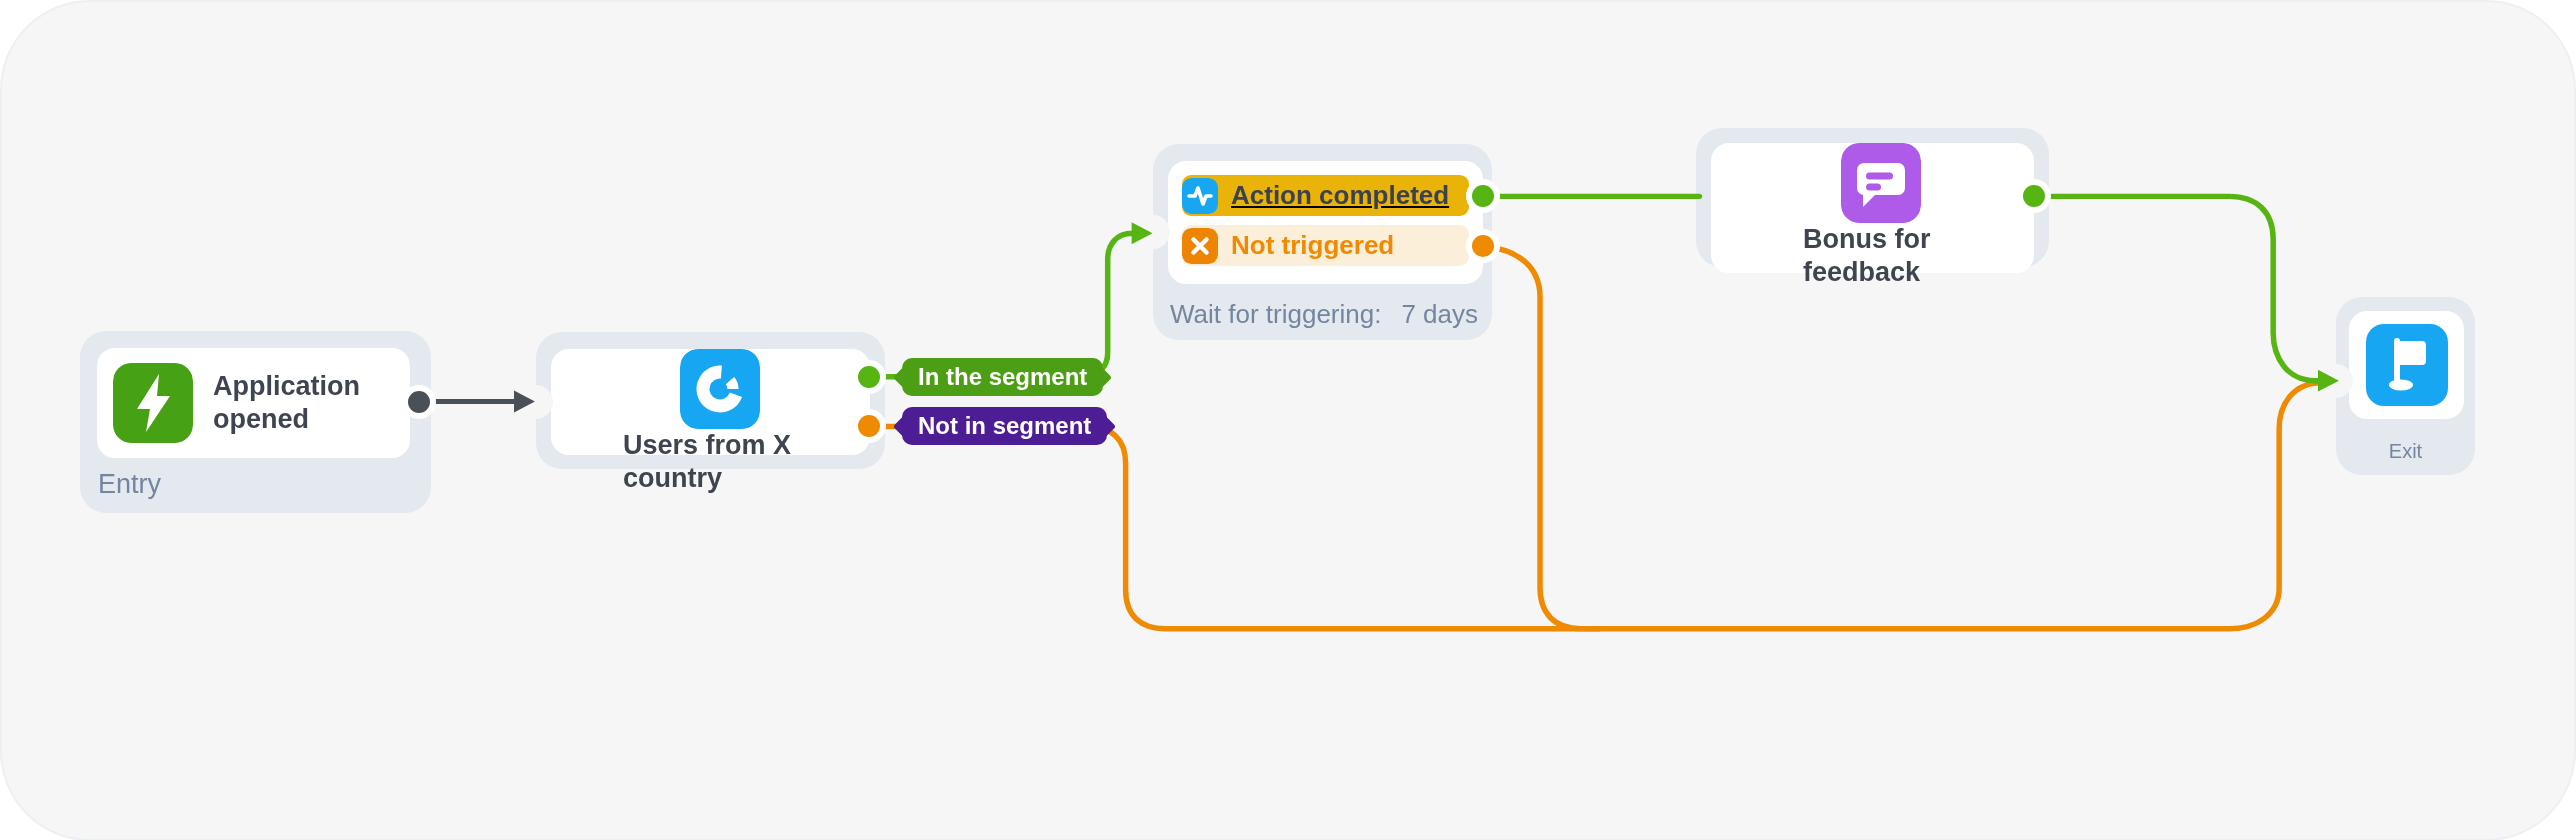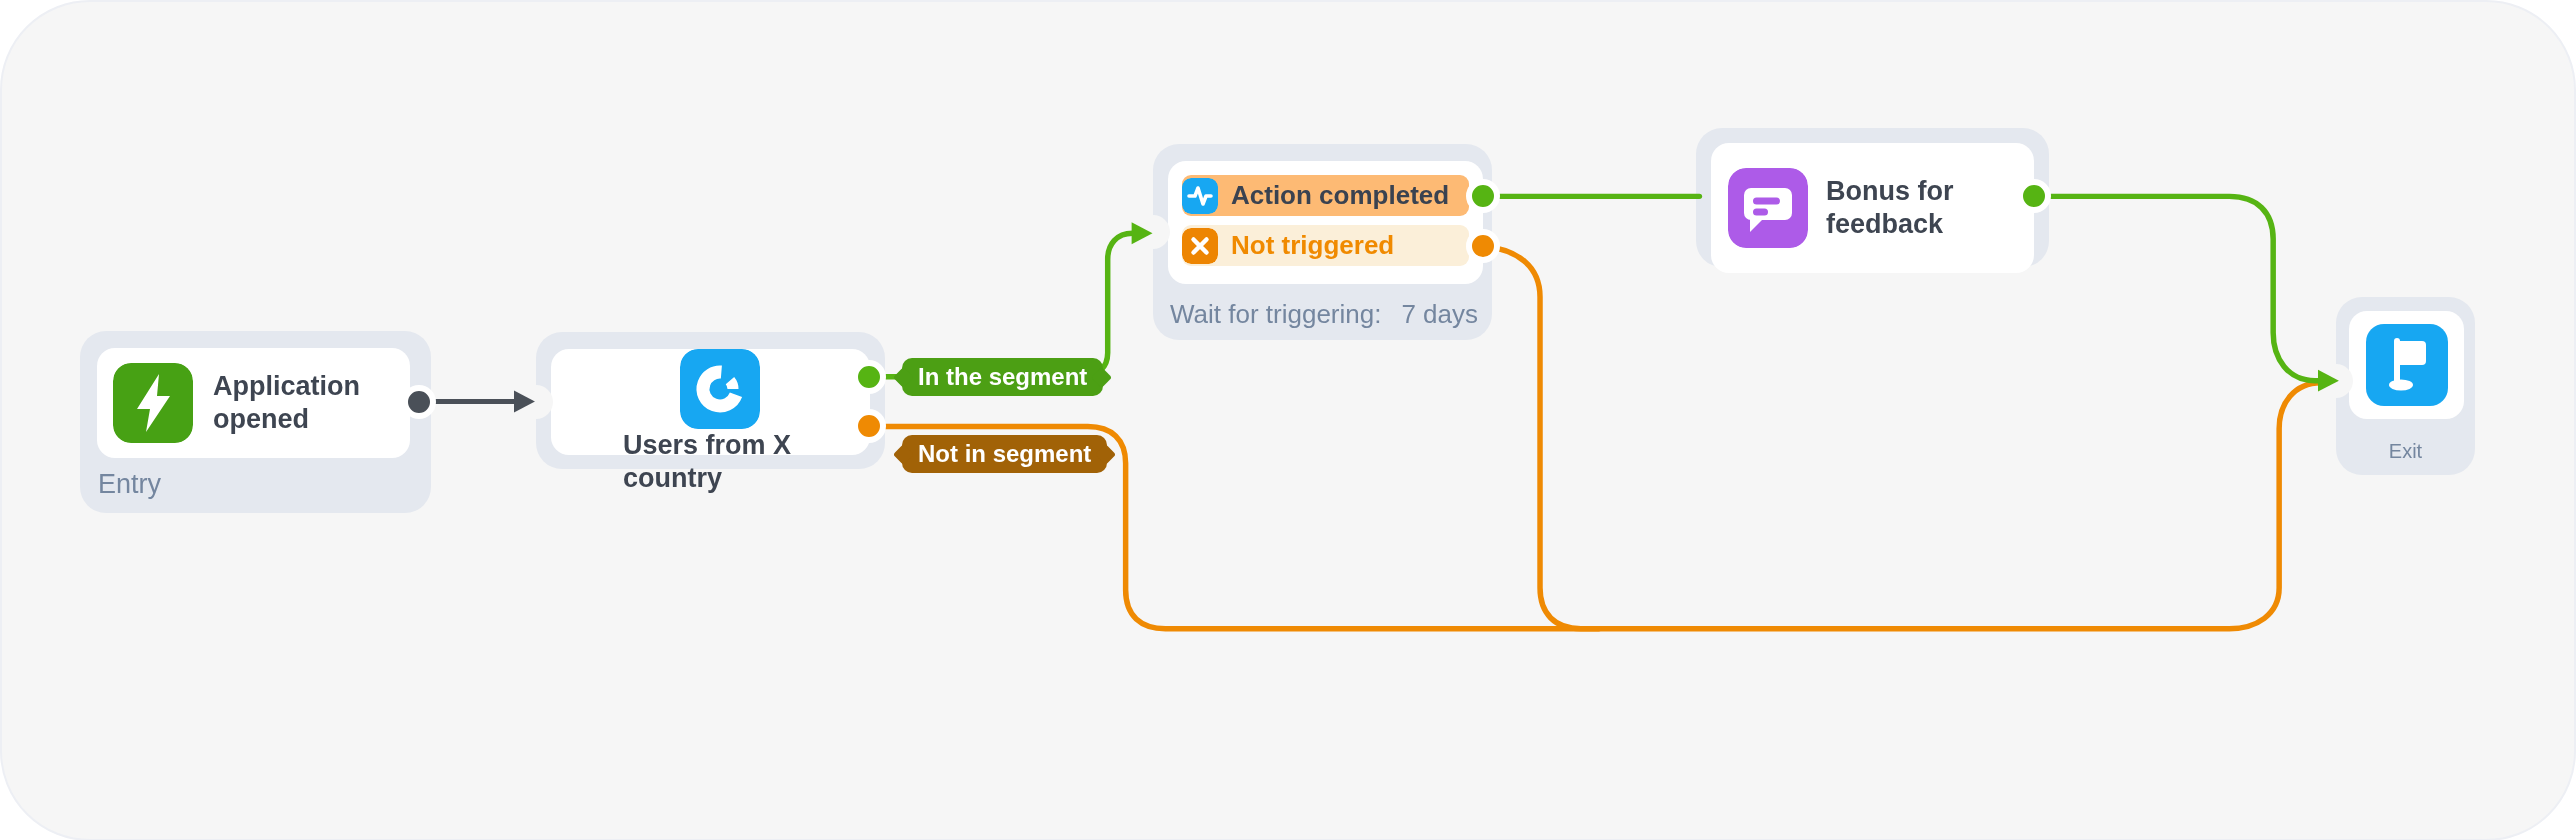--- a/index.html
+++ b/index.html
@@ -23,49 +23,49 @@
   
   .node-segment{left:536px;top:332px;width:349px;height:137px;}
   .node-segment .card{left:15px;top:17px;width:319px;height:106px;padding-left:19px;flex-direction:column;}
   .node-segment .title{margin-left:17px;width:211px;}
 
   
   .node-trigger{left:1153px;top:144px;width:339px;height:196px;}
   .node-trigger .card{left:15px;top:17px;width:315px;height:123px;display:block;padding:14px 14px 0 14px;}
   .trig-row{display:flex;align-items:center;height:41px;border-radius:9px;margin-bottom:9px;}
   .trig-row .icon-36{margin-right:13px;}
-  .row-blue{background:#fdba74;}
+  .row-blue{background:#eab308;text-decoration:underline;}
   .row-orange{background:#FBEFD9;}
   .row-label{font-size:26px;font-weight:600;color:#3A4250;}
   .row-label.warn{color:#F08A00;font-weight:700;}
   .node-trigger .node-footer{left:17px;right:14px;bottom:10px;font-size:26px;display:flex;justify-content:space-between;}
 
   
   .node-bonus{left:1696px;top:128px;width:353px;height:139px;}
-  .node-bonus .card{left:15px;top:15px;width:323px;height:130px;padding-left:17px;}
+  .node-bonus .card{left:15px;top:15px;width:323px;height:130px;padding-left:17px;flex-direction:column;}
   .node-bonus .title{margin-left:18px;width:174px;}
 
   
   .node-exit{left:2336px;top:297px;width:139px;height:178px;}
   .node-exit .card{left:13px;top:14px;width:115px;height:108px;justify-content:center;}
   .node-exit .node-footer{left:0;right:0;bottom:12px;font-size:20px;text-align:center;}
 
   
   .notch{position:absolute;width:34px;height:34px;border-radius:50%;background:#F6F6F6;z-index:2;}
 
   
   #wires{position:absolute;left:0;top:0;z-index:3;}
 
   
   .badge{position:absolute;height:38px;border-radius:10px;color:#fff;font-weight:700;font-size:24px;display:flex;align-items:center;padding:0 16px;z-index:4;white-space:nowrap;}
   .badge:before,.badge:after{content:"";position:absolute;width:15px;height:15px;background:inherit;transform:rotate(45deg);border-radius:3px;top:11.5px;z-index:-1;}
   .badge:before{left:-6px;}
   .badge:after{right:-6px;}
   .badge-green{left:902px;top:358px;background:#4C9F14;}
-  .badge-orange{left:902px;top:407px;background:#a16207;margin-top:28px;}
+  .badge-orange{left:902px;top:407px;background:#4c1d95;}
 
   
   .port{position:absolute;width:22px;height:22px;border-radius:50%;border:6px solid #fff;box-sizing:content-box;z-index:5;}
   .port-dark{background:#4A5058;}
   .port-green{background:#56B413;}
   .port-orange{background:#EF8A03;}
 </style>
 </head>
 <body>
 

